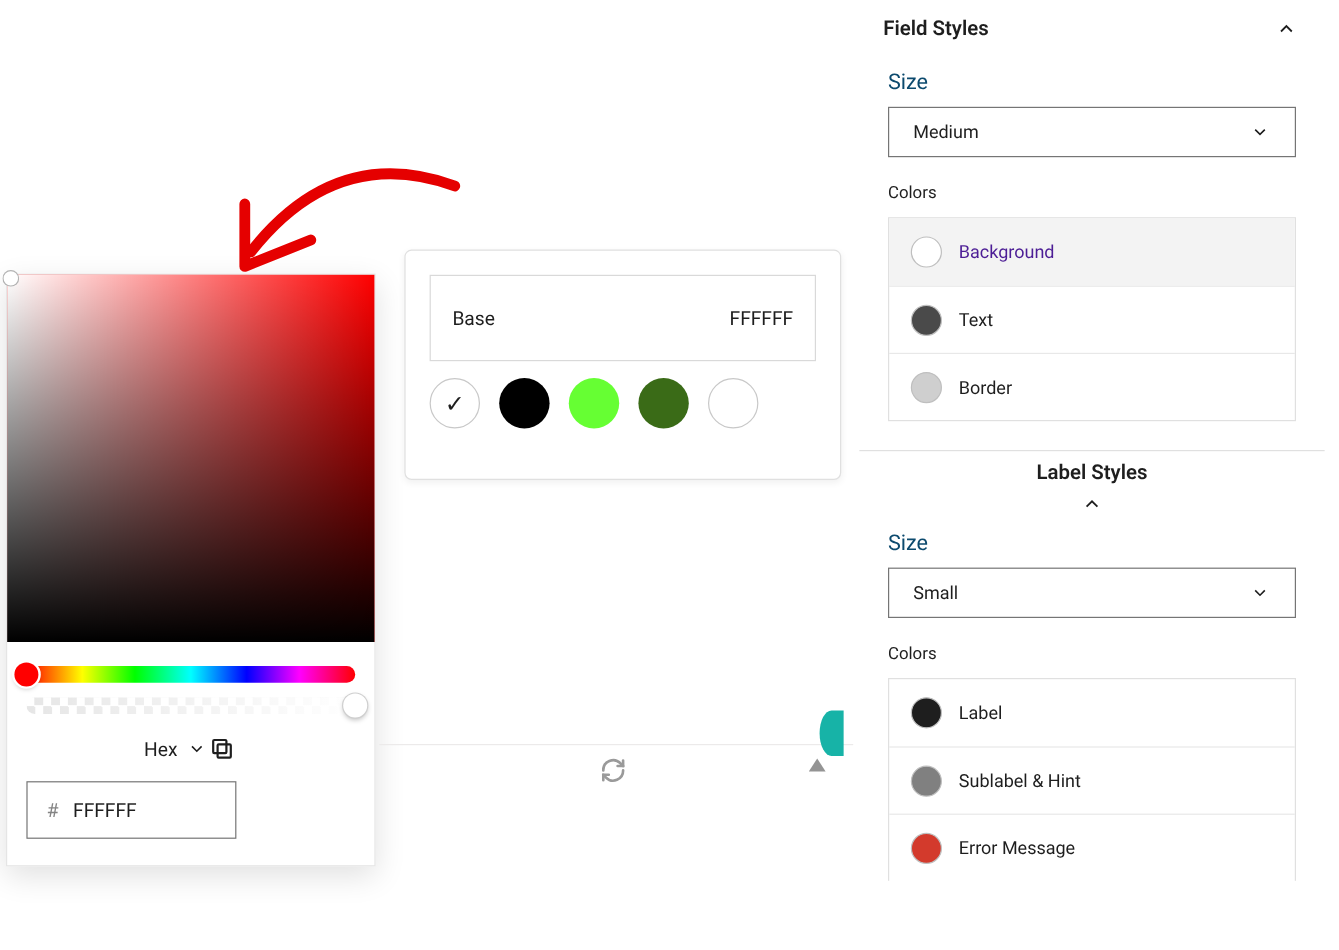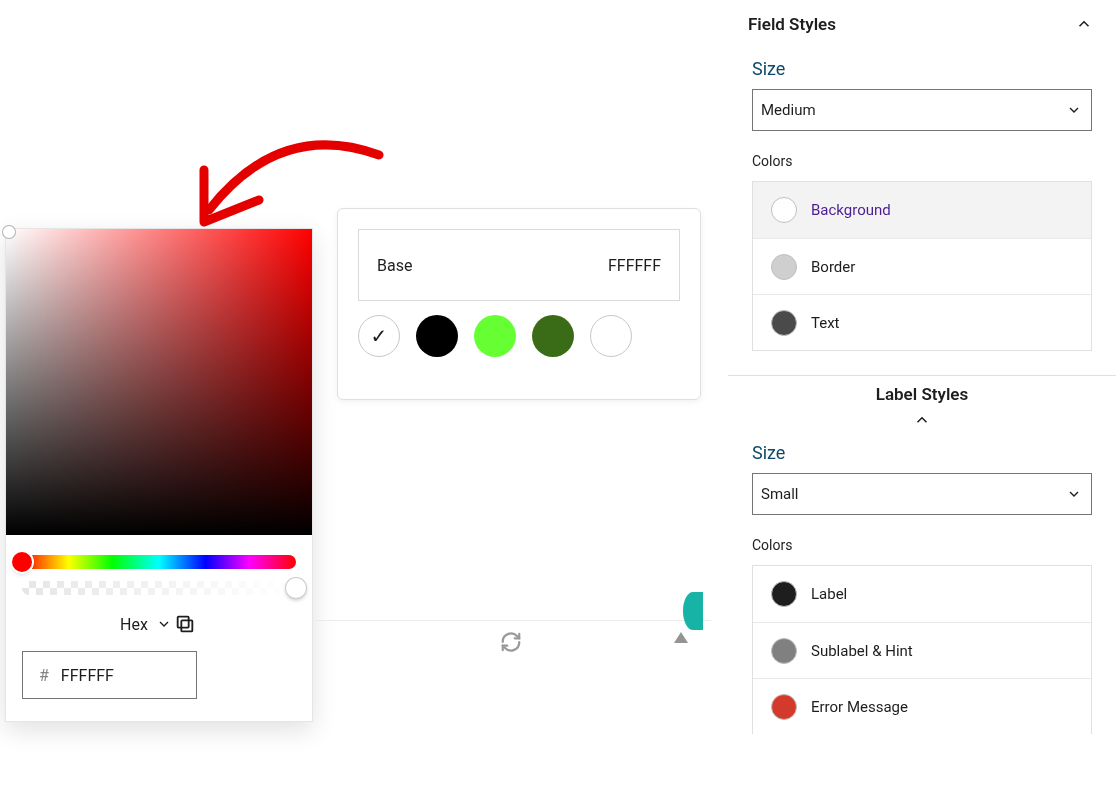--- a/index.html
+++ b/index.html
@@ -1,32 +1,32 @@
 <!DOCTYPE html>
 <html><head>
 <meta charset="utf-8">
 <style>
   * { box-sizing: border-box; }
   html, body { margin: 0; padding: 0; font-family: -apple-system, BlinkMacSystemFont, "Segoe UI", Roboto, Helvetica, Arial, sans-serif; color:#1e1e1e; }
   .stage { position: relative; width:1116px; height:792px; background:#fff; overflow:hidden; }
 
   
-  .right { position:absolute; right:0; top:0; width:388px; height:792px; background:#fff; overflow:hidden; }
+  .right { position:absolute; right:12px; top:0; width:388px; height:792px; background:#fff; overflow:hidden; }
 
   .section-title-row { position:relative; height:48px; padding:0 20px; display:flex; align-items:center; justify-content:space-between; }
   .section-title { font-weight:600; font-size:17px; color:#1e1e1e; }
   .chevron { width:24px; height:24px; display:flex; align-items:center; justify-content:center; }
 
   .panel-pad { padding:0 24px; }
   .row2col { display:flex; gap:22px; margin-top:10px; }
   .col { flex:1 1 0; }
   .lbl { font-size:18px; color:#0c4a6e; margin-bottom:10px; }
   .sublbl { font-size:14px; color:#1e1e1e; margin:22px 0 12px; }
 
-  .select-box { height:42px; border:1px solid #757575; display:flex; align-items:center; justify-content:space-between; padding:0 8px; background:#fff; font-size:15px; }
+  .select-box { height:42px; border:1px solid #757575; display:flex; align-items:center; justify-content:space-between; padding:0 20px; background:#fff; font-size:15px; }
   .select-box.full { width:100%; }
   .caret { width:18px; height:18px; display:flex; align-items:center; justify-content:center; color:#1e1e1e; }
 
   .text-input-box { height:42px; border:1px solid #757575; display:flex; align-items:center; justify-content:space-between; padding:0 10px; background:#fff; font-size:15px; }
   .px-unit { font-size:11px; letter-spacing:1px; color:#1e1e1e; }
 
   .color-list { margin-top:4px; border:1px solid #e0e0e0; }
   .color-row { height:56px; display:flex; align-items:center; gap:14px; padding:0 18px; border-top:1px solid #e8e8e8; }
   .color-row:first-child { border-top:none; }
   .color-row.active { background:#f3f3f3; }
@@ -109,26 +109,26 @@
         </div>
       </div>
 
       <div class="sublbl">Colors</div>
       <div class="color-list">
         <div class="color-row active">
           <span class="swatch" style="background:#ffffff;"></span>
           <span class="clabel active">Background</span>
         </div>
         <div class="color-row">
+          <span class="swatch" style="background:#4a4a4a;"></span>
+          <span class="clabel">Text</span>
+        </div>
+        <div class="color-row">
           <span class="swatch" style="background:#cfcfcf;"></span>
           <span class="clabel">Border</span>
-        </div>
-        <div class="color-row">
-          <span class="swatch" style="background:#4a4a4a;"></span>
-          <span class="clabel">Text</span>
         </div>
       </div>
     </div>
 
     <div class="divider"></div>
 
     <div class="section-title-row" style="margin-top:8px;flex-direction:column;">
       <span class="section-title">Label Styles</span>
       <span class="chevron">
         <svg width="18" height="18" viewBox="0 0 24 24" fill="none" stroke="#1e1e1e" stroke-width="2">

